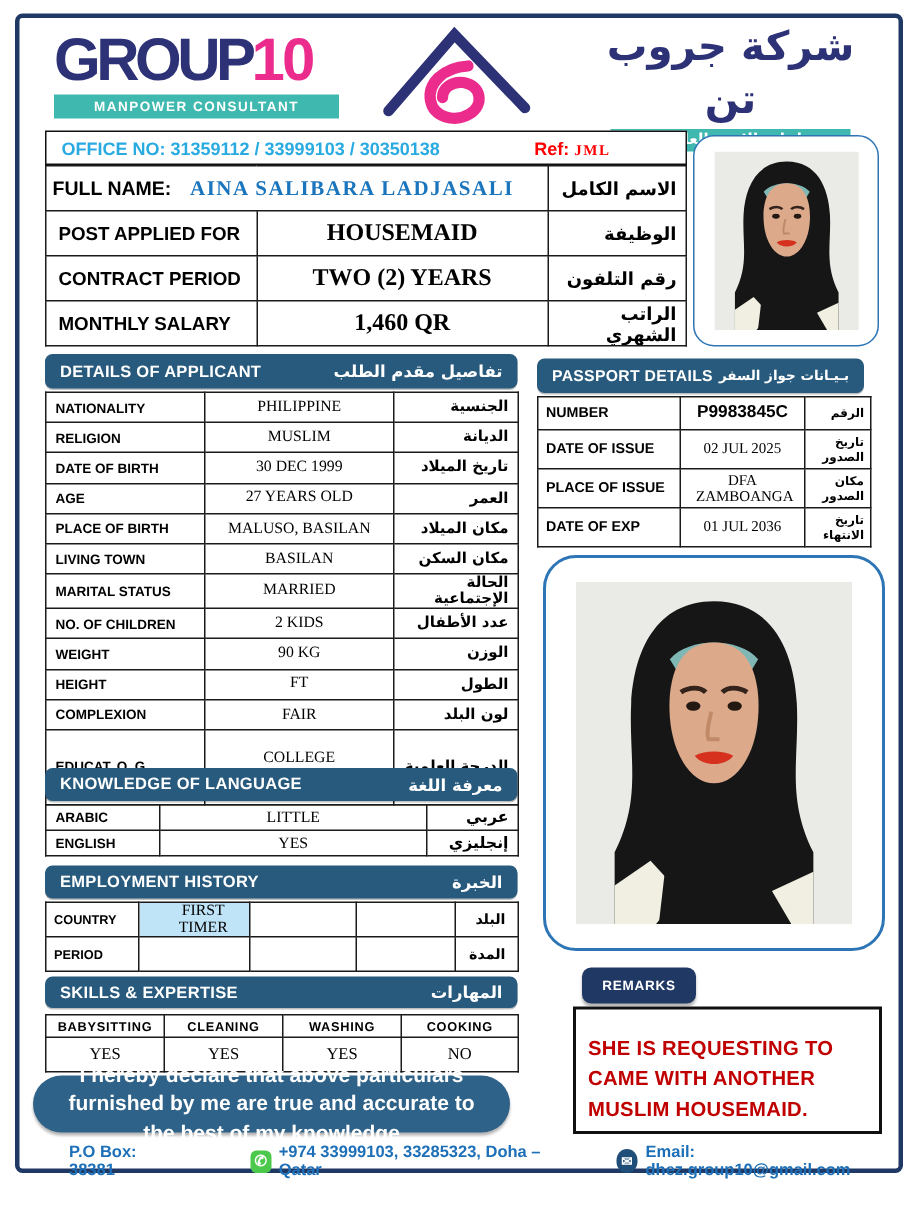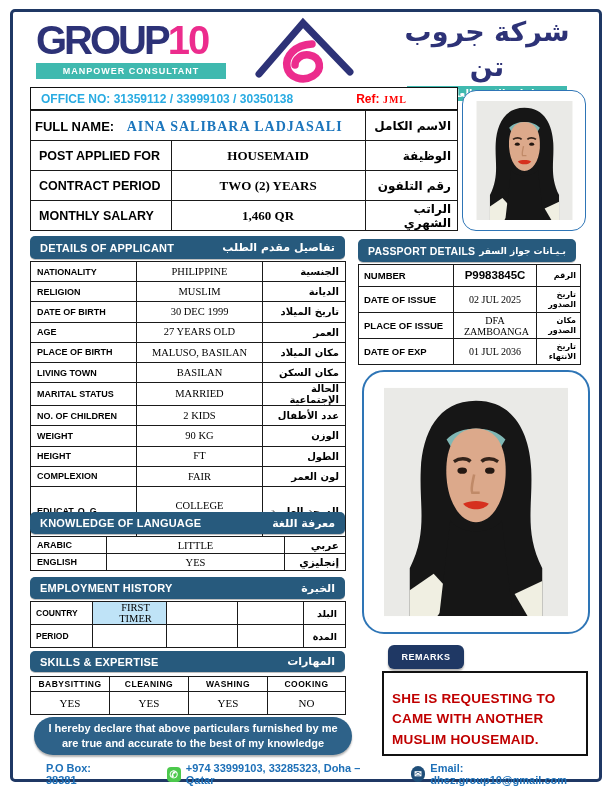--- a/index.html
+++ b/index.html
@@ -32,21 +32,21 @@
   table { border-collapse:collapse; table-layout:fixed; }
   td { border:1.5px solid #1a1a1a; overflow:hidden; padding:0 4px; background:#fff; }
   .lbl { font-weight:700; text-align:left; }
   .val { font-family:"Liberation Serif",serif; text-align:center; }
   .ar  { font-family:"DejaVu Sans",sans-serif; font-weight:700; text-align:right; direction:rtl; }
 
   
   .app-table { position:absolute; left:30px; top:110px; width:428px; }
   .app-table td { height:30px; }
   .app-table .lbl { font-size:12.5px; padding-left:8px; }
-  .app-table .val { font-size:13px; font-weight:700; }
+  .app-table .val { font-size:16px; font-weight:700; }
   .app-table .ar { font-size:12px; padding-right:6px; }
   .fullname-lbl { font-size:13px; font-weight:700; }
   .fullname-val { color:#1B75BC; font-family:"Liberation Serif",serif; font-weight:700;
                   font-size:14px; letter-spacing:1px; margin-left:8px; }
 
   
   .bar { position:absolute; background:#275A7D; border-radius:5px; color:#fff; display:flex;
          align-items:center; justify-content:space-between; padding:0 10px;
          box-shadow:0 1px 0 rgba(0,0,0,.25); }
   .bar .t { font-size:11px; font-weight:700; letter-spacing:.2px; }
@@ -74,23 +74,23 @@
   .emp-table .cell { font-family:"Liberation Serif",serif; font-size:10.5px; text-align:center; }
   .emp-table .hl { background:#BFE3F7;padding-left:16px; }
   .emp-table .ar { font-size:9.5px; padding-right:8px; }
 
   
   .skills-table { position:absolute; left:30px; top:676px; width:315px; }
   .skills-table .hrow td { height:15px; font-size:8.5px; font-weight:700; text-align:center; letter-spacing:.5px; }
   .skills-table .vrow td { height:23px; font-family:"Liberation Serif",serif; font-size:11px; text-align:center; }
 
   
-  .decl { position:absolute; left:34px; top:717px; width:318px; height:38px; background:#2E6289;
+  .decl { position:absolute; left:22px; top:717px; width:318px; height:38px; background:#2E6289;
           border-radius:19px; color:#fff; display:flex; align-items:center; justify-content:center;
-          text-align:center; font-size:11px; font-weight:700; line-height:1.4; padding:0 14px;
+          text-align:center; font-size:14px; font-weight:700; line-height:1.4; padding:0 14px;
           box-shadow:0 2px 2px rgba(0,0,0,.3); }
 
   
   .pass-table { position:absolute; left:358px; top:264px; width:222px; }
   .pass-table td { height:22px; }
   .pass-table .lbl { font-size:9.5px; padding-left:5px; }
   .pass-table .val { font-size:10px; line-height:1.1; }
   .pass-table .num { font-family:"Liberation Sans",sans-serif; font-weight:700; font-size:11.5px; }
   .pass-table .ar { font-size:8px; padding-right:4px; line-height:1.15; }
   .pass-table tr.tall td { height:26px; }
@@ -260,21 +260,21 @@
           <td class="ar">الوزن</td>
         </tr>
     <tr>
           <td class="lbl">HEIGHT</td>
           <td class="val">FT</td>
           <td class="ar">الطول</td>
         </tr>
     <tr>
           <td class="lbl">COMPLEXION</td>
           <td class="val">FAIR</td>
-          <td class="ar">لون العمر</td>
+          <td class="ar">لون البلد</td>
         </tr>
     <tr class="tall">
           <td class="lbl">EDUCAT. Q. G</td>
           <td class="val" style="white-space:normal; padding:13px 18px;">COLLEGE UNDERGRAD.</td>
           <td class="ar">الدرجة العلمية</td>
         </tr>
   </tbody>
     </table>
 
   <div class="bar" style="left:30px; top:512px; width:315px; height:22px;">

